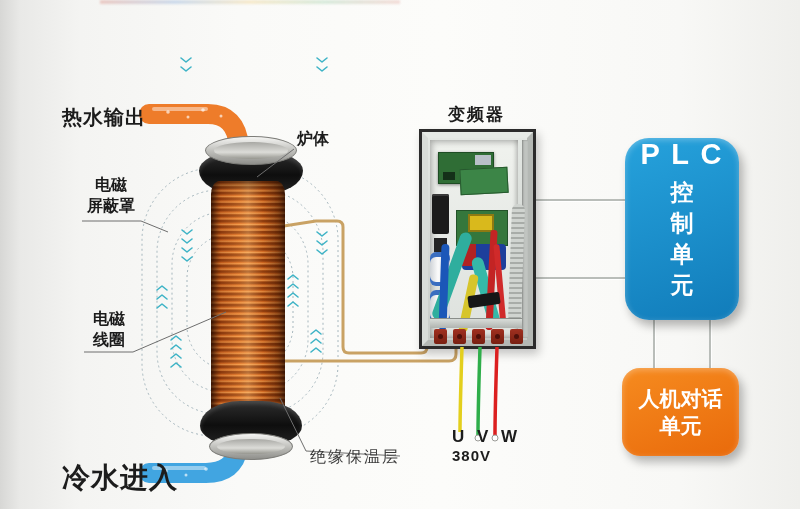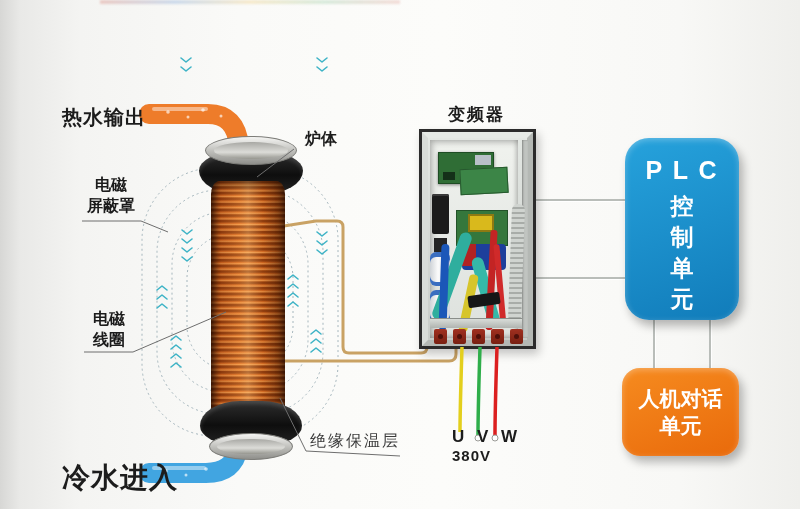--- a/index.html
+++ b/index.html
@@ -88,37 +88,37 @@
   .cb-tblock{left:46px;top:162px;width:32px;height:12px;background:#161616;border-radius:2px;transform:rotate(-8deg);}
   .cb-rail{left:8px;top:186px;width:92px;height:10px;background:linear-gradient(180deg,#d8dcd8,#b0b4b0);border-top:1px solid #8a8e8a;}
   .cb-term{top:197px;width:13px;height:15px;border-radius:2px;background:linear-gradient(180deg,#a03020,#781f11);}
   .cb-term::after{content:'';position:absolute;left:4px;top:5px;width:5px;height:5px;border-radius:50%;background:#4e100a;}
 
   
   .plc-box{position:absolute;left:625px;top:138px;width:114px;height:182px;border-radius:24px;
     background:linear-gradient(160deg,var(--plc_blue),var(--plc_blue_dark));
     box-shadow:4px 6px 10px rgba(0,0,0,.28), inset 0 2px 6px rgba(255,255,255,.3);
     display:flex;flex-direction:column;align-items:center;color:#fff;}
-  .plc-title{margin-top:18px;font-size:25px;font-weight:bold;letter-spacing:2px;}
+  .plc-title{font-size:29px;font-weight:bold;letter-spacing:2px;}
   .plc-char{font-size:23px;font-weight:bold;line-height:30px;}
   .plc-chars{margin-top:6px;display:flex;flex-direction:column;align-items:center;gap:1px;}
   .hmi-box{position:absolute;left:622px;top:368px;width:117px;height:88px;border-radius:18px;
     background:linear-gradient(160deg,var(--hmi_orange),var(--hmi_orange_dark));
     box-shadow:4px 6px 10px rgba(0,0,0,.28), inset 0 2px 6px rgba(255,255,255,.3);
     display:flex;flex-direction:column;align-items:center;justify-content:center;color:#fff;}
   .hmi-box div{font-size:21px;font-weight:bold;line-height:27px;text-align:right;}
 
   
   .lbl{position:absolute;color:var(--label_black);white-space:nowrap;}
   .lbl-hot{left:62px;top:104px;font-size:20px;font-weight:bold;letter-spacing:1px;}
   .lbl-cold{left:62px;top:459px;font-size:28px;font-weight:bold;letter-spacing:1px;}
   .lbl-shield{left:78px;top:174px;width:66px;text-align:center;font-size:16px;font-weight:bold;line-height:21px;}
   .lbl-coil{left:83px;top:308px;width:52px;text-align:center;font-size:16px;font-weight:bold;line-height:21px;}
-  .lbl-furnace{left:305px;top:129px;font-size:16px;font-weight:bold;}
-  .lbl-insulation{left:310px;top:431px;font-size:16px;color:#3c3c3c;letter-spacing:2px;}
+  .lbl-furnace{left:297px;top:129px;font-size:16px;font-weight:bold;}
+  .lbl-insulation{left:310px;top:447px;font-size:16px;color:#3c3c3c;letter-spacing:2px;}
   .lbl-inverter{left:448px;top:103px;font-size:17px;font-weight:bold;letter-spacing:2px;}
   .lbl-uvw{left:452px;top:427px;font-size:17px;font-weight:bold;letter-spacing:4px;}
   .lbl-380{left:452px;top:447px;font-size:15px;font-weight:bold;letter-spacing:1px;}
 </style>
 </head>
 <body>
 
 <div class="stage">
 
   <div class="remnant"></div>

